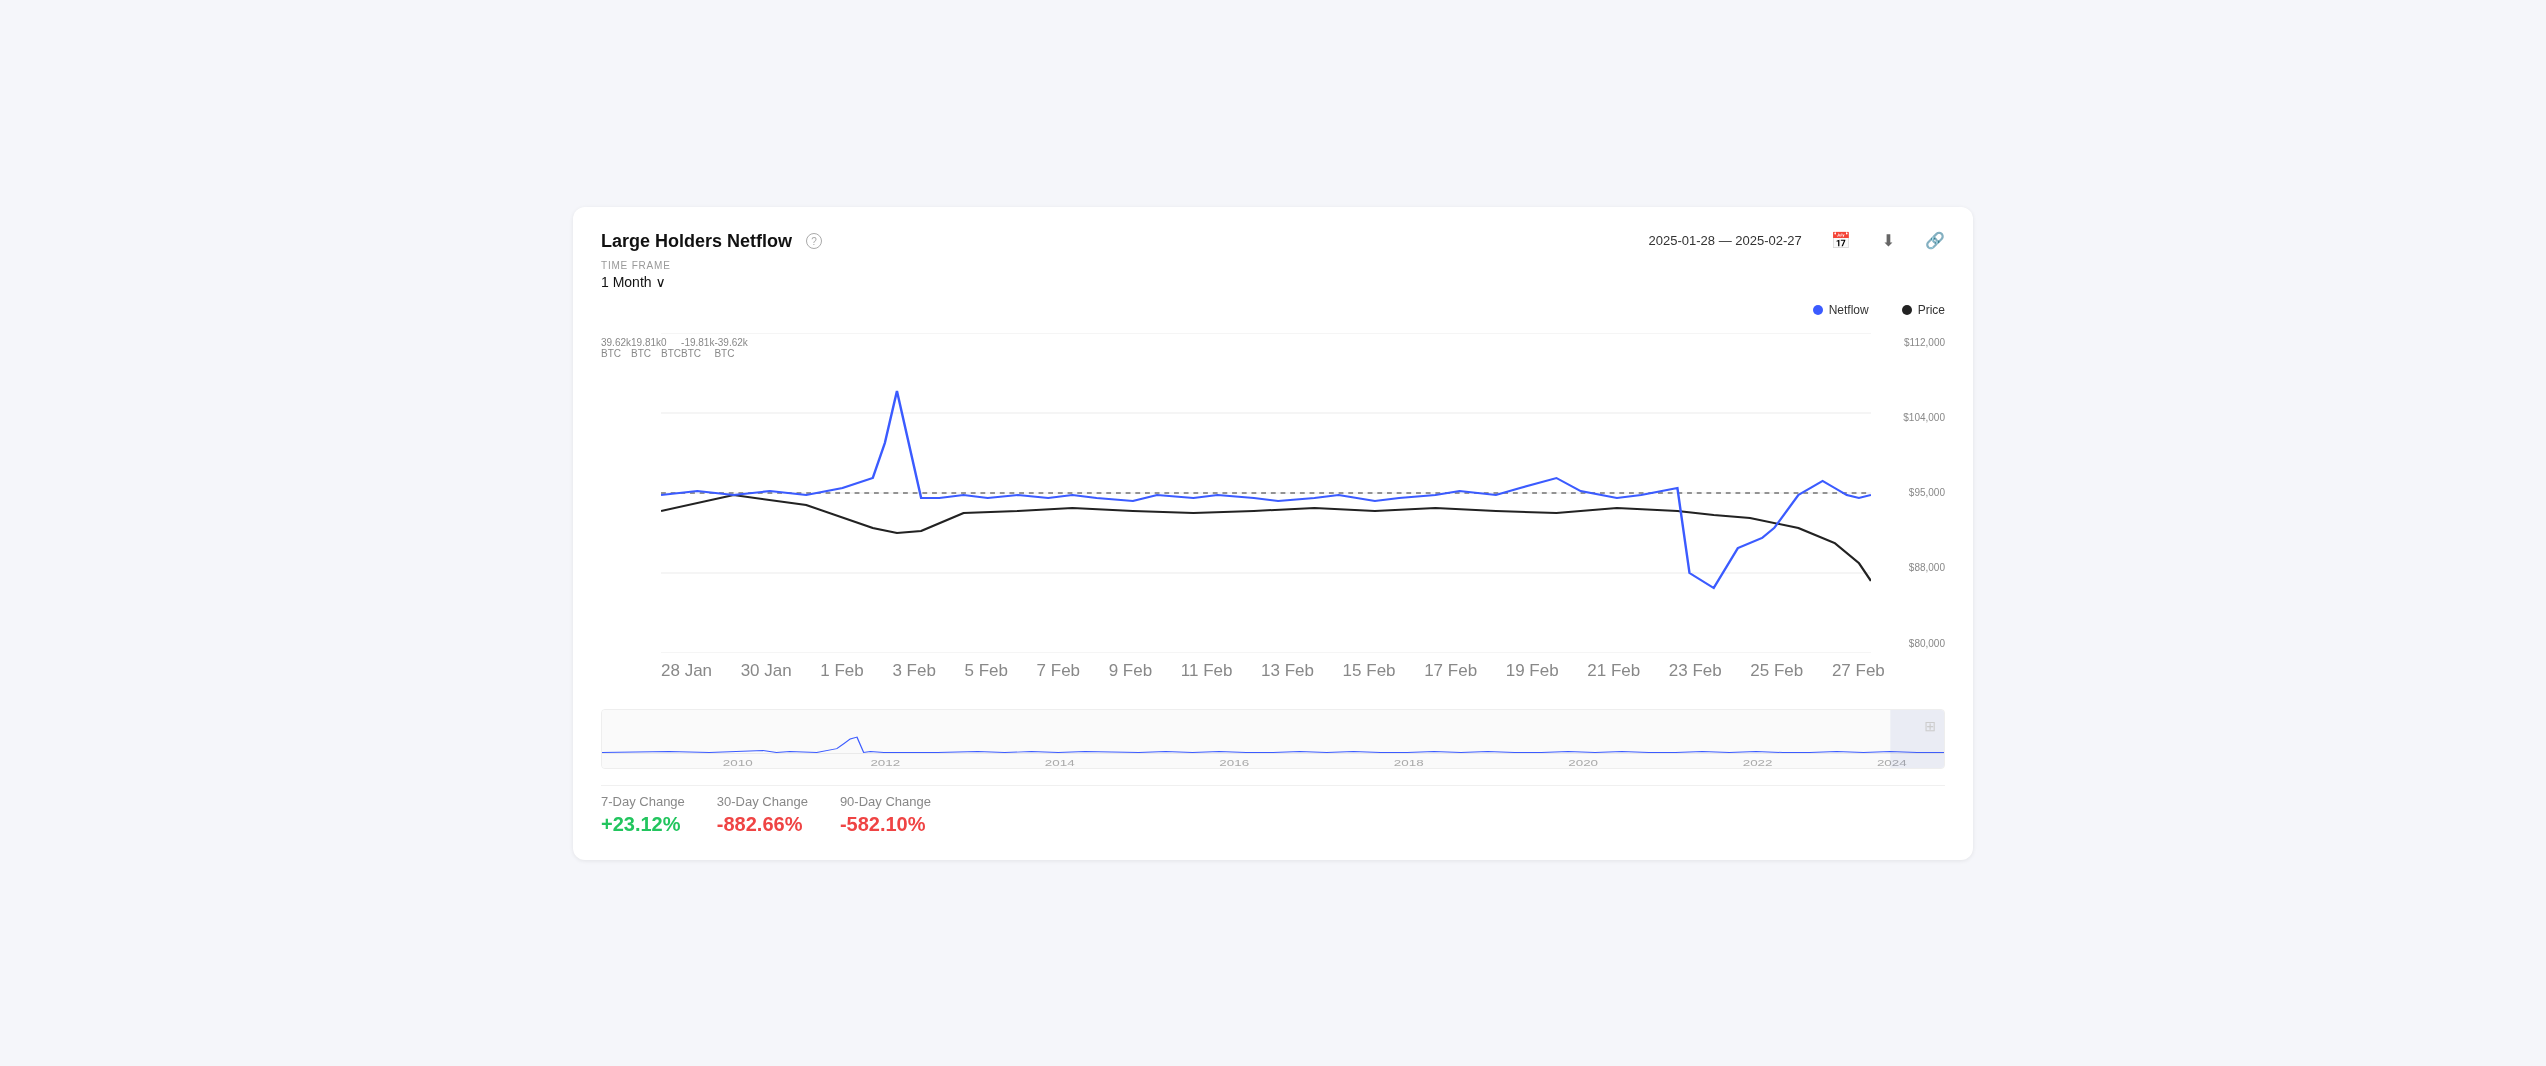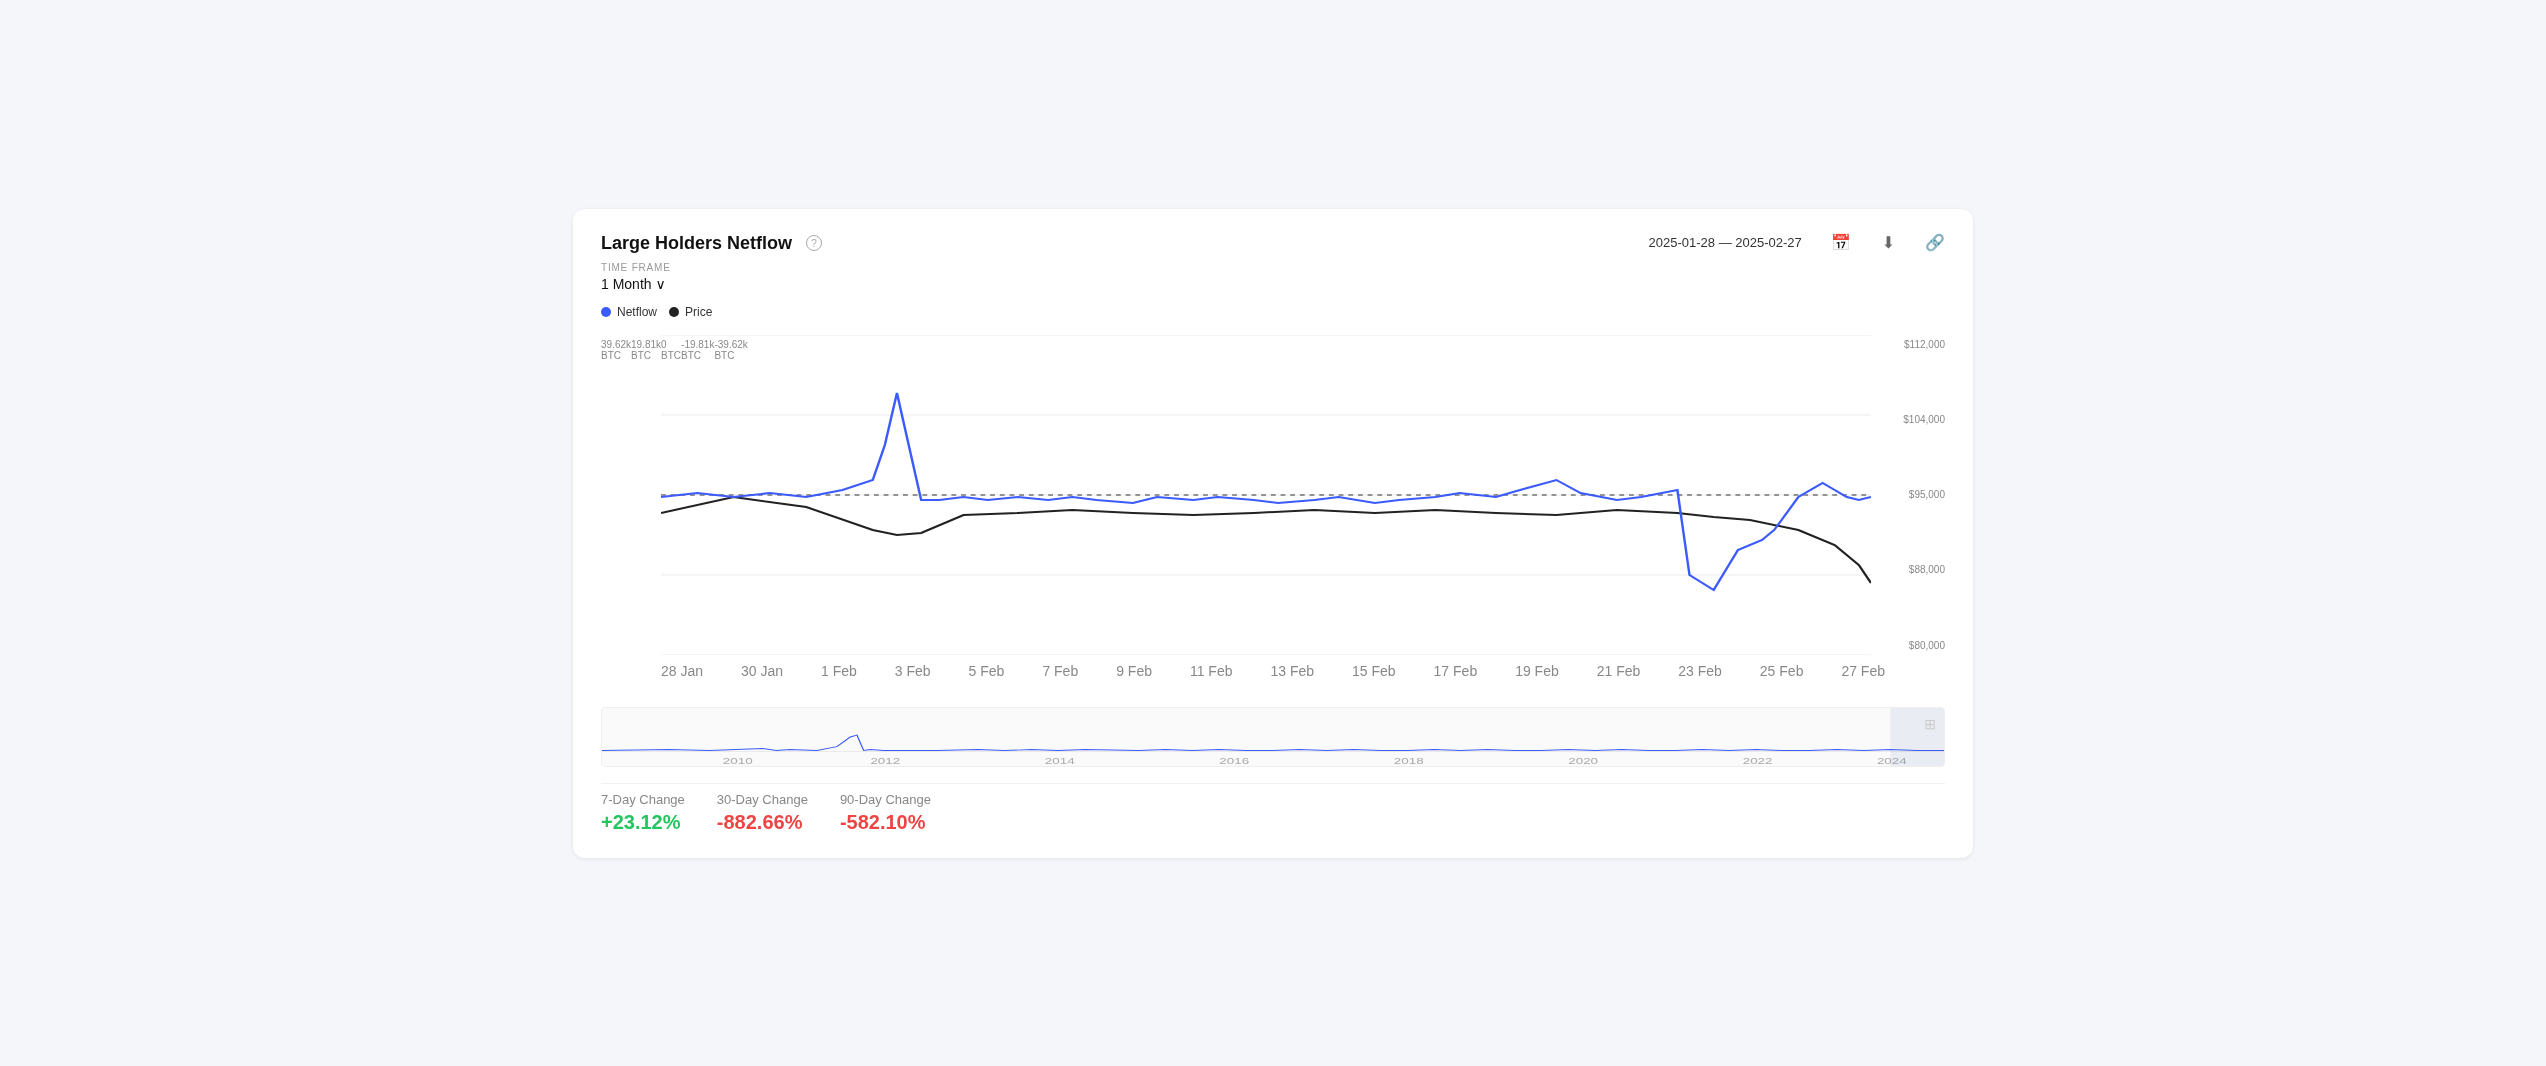--- a/index.html
+++ b/index.html
@@ -83,23 +83,24 @@
       font-size: 14px;
       font-weight: 500;
       color: #111;
       cursor: pointer;
       border: none;
       background: none;
       padding: 0;
     }
     .legend-row {
       display: flex;
-      gap: 12px;
+      gap: 33px;
       margin-bottom: 16px;
       align-items: center;
+      justify-content: flex-end;
     }
     .legend-item {
       display: flex;
       align-items: center;
       gap: 6px;
       font-size: 12px;
       color: #333;
     }
     .legend-dot {
       width: 10px;
@@ -112,21 +113,21 @@
       height: 320px;
       margin-bottom: 4px;
     }
     .chart-svg {
       width: 100%;
       height: 100%;
     }
     .x-axis-labels {
       display: flex;
       justify-content: space-between;
-      font-size: 14px;
+      font-size: 17px;
       color: #888;
       padding: 4px 60px 0 60px;
       margin-bottom: 28px;
     }
     .mini-chart-area {
       position: relative;
       width: 100%;
       height: 60px;
       background: #fafafa;
       border: 1px solid #eee;

